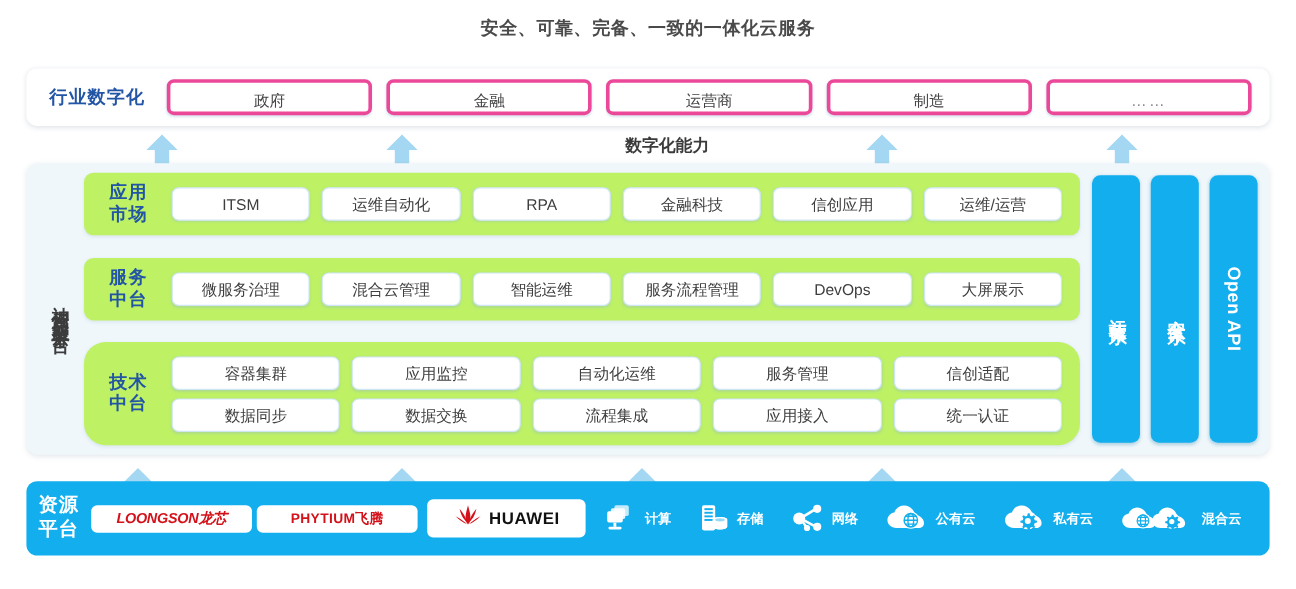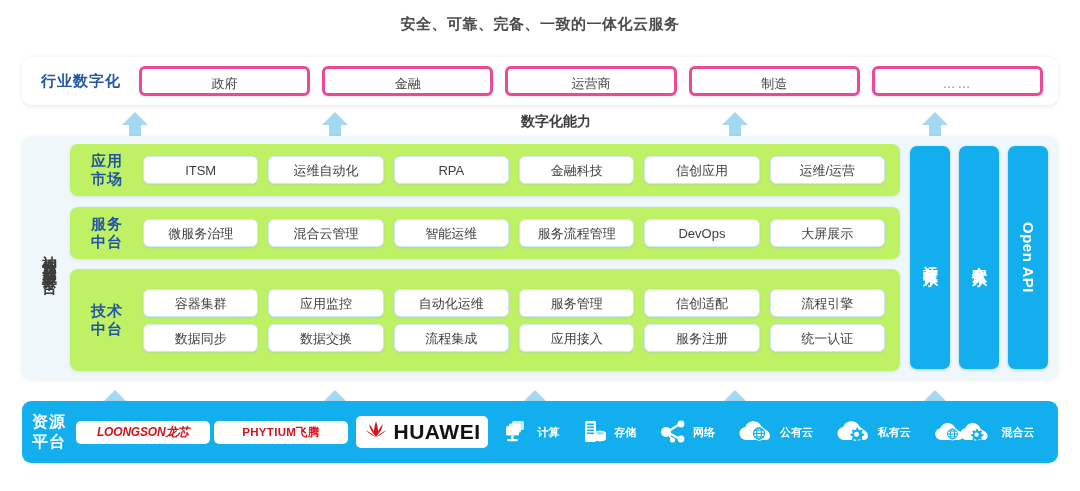--- a/index.html
+++ b/index.html
@@ -154,21 +154,21 @@
   .tier {
     background: #bef264;
     border-radius: 8px;
     box-shadow: 0 1px 3px rgba(130,155,175,0.20);
     display: flex;
     align-items: center;
     box-sizing: border-box;
     padding: 6px 10px 6px 6px;
   }
   .tier-h1 { height: 52px; }
-  .tier-h2 { height: 102px; }
+  .tier-h2 { height: 86px; border-radius: 18px; }
   .tier-label {
     flex: 0 0 62px;
     text-align: center;
     font-size: 15px;
     font-weight: bold;
     color: #2255a4;
     line-height: 18px;
     letter-spacing: 1px;
   }
   .tier-body {
@@ -295,21 +295,21 @@
     height: 32px;
     width: 132px;
     display: flex;
     align-items: center;
     justify-content: center;
     gap: 6px;
     flex: 0 0 auto;
     margin-right: 4px;
   }
   .huawei-text {
-    font-size: 21px;
+    font-size: 14px;
     font-weight: bold;
     color: #111;
     letter-spacing: 0.5px;
   }
   .res-items {
     flex: 1 1 auto;
     display: flex;
     align-items: center;
     justify-content: space-around;
     height: 100%;
@@ -404,28 +404,26 @@
         <div>技术</div>
         <div>中台</div>
       </div>
       <div class="tier-body">
         <div class="tier-line">
           <div class="tile">容器集群</div>
           <div class="tile">应用监控</div>
           <div class="tile">自动化运维</div>
           <div class="tile">服务管理</div>
           <div class="tile">信创适配</div>
-          <div class="tile">流程引擎</div>
         </div>
         <div class="tier-line">
           <div class="tile">数据同步</div>
           <div class="tile">数据交换</div>
           <div class="tile">流程集成</div>
           <div class="tile">应用接入</div>
-          <div class="tile">服务注册</div>
           <div class="tile">统一认证</div>
         </div>
       </div>
     </div>
 
   </div>
 
   <div class="pillars">
     <div class="pillar cjk">运营体系</div>
     <div class="pillar cjk">安全体系</div>

